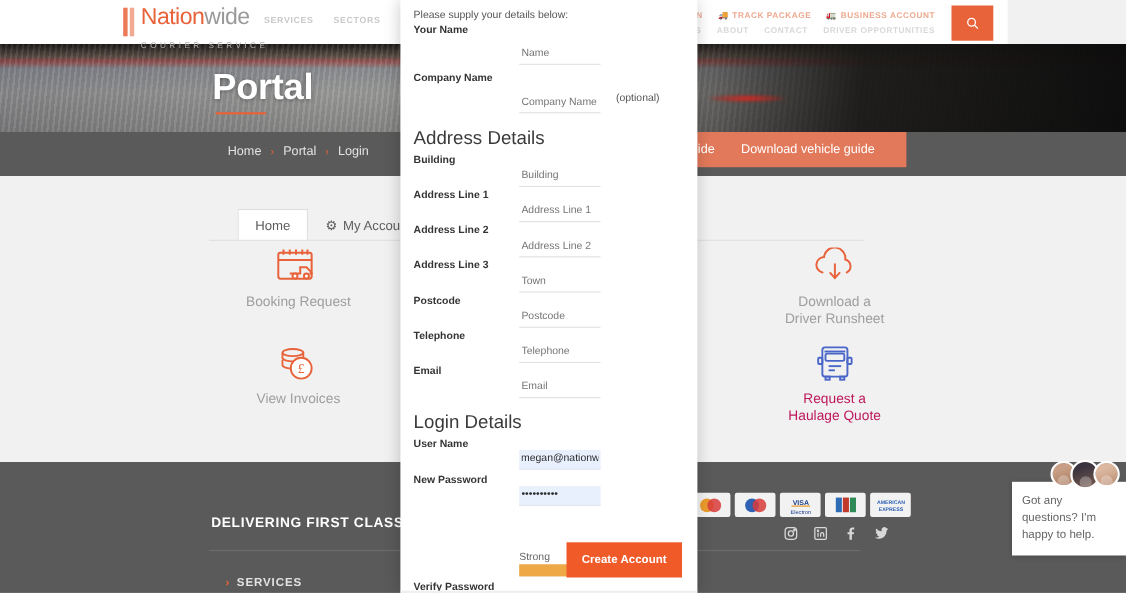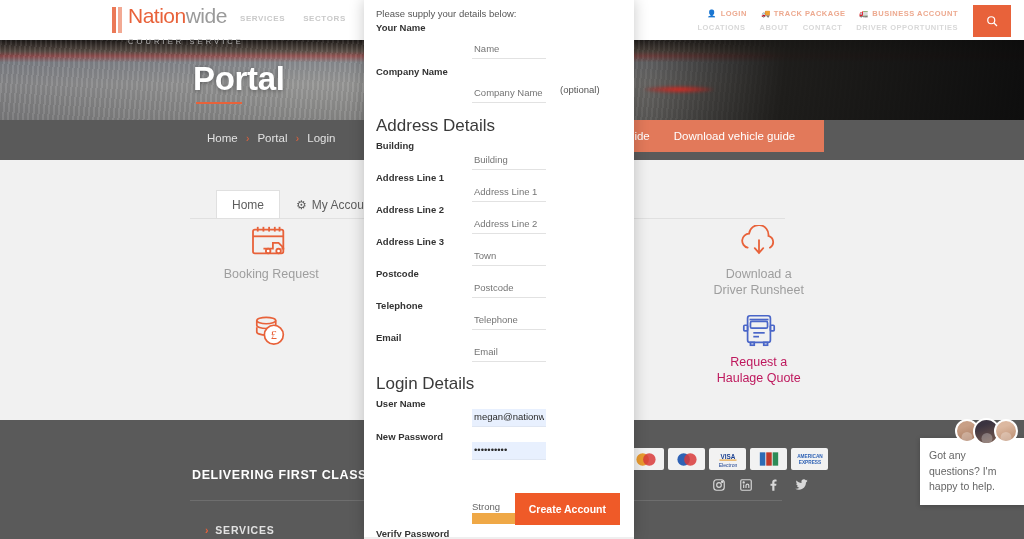--- a/index.html
+++ b/index.html
@@ -6,21 +6,21 @@
   html, body {
     width: 1024px; height: 539px;
     overflow: hidden;
     font-family: "Liberation Sans", sans-serif;
     background: #ffffff;
   }
   #root { position: relative; width: 1024px; height: 539px; overflow: hidden; background:#f1f1f1; }
 
   
   .site-header {
-    position: absolute; top: 0; left: 0; width: 1024px; height: 40px;
+    position: absolute; top: 0; left: 0; width: 916px; height: 40px;
     background: #ffffff; z-index: 2;
   }
   .logo-wrap { position: absolute; left: 112px; top: 5px; display: flex; align-items: flex-start; }
   .logo-bars { display: flex; gap: 2px; margin-right: 6px; margin-top: 2px; }
   .logo-bars i { display:block; width: 4px; height: 26px; background: #e8623a; opacity:.85; }
   .logo-bars i:nth-child(2){ opacity:.55; }
   .logo-text { line-height: 1; }
   .logo-main { font-size: 21px; letter-spacing: -0.5px; }
   .logo-main .a { color: #e8623a; font-weight: 400; }
   .logo-main .b { color: #9a9a9a; font-weight: 300; }
@@ -313,20 +313,21 @@
       <div class="tile">
         <div class="ico">
           <svg width="40" height="36" viewBox="0 0 42 38" fill="none" stroke="#e8623a" stroke-width="1.8">
             <ellipse cx="16" cy="9" rx="10" ry="3.4"></ellipse>
             <path d="M6 9v5c0 1.9 4.5 3.4 10 3.4s10-1.5 10-3.4V9"></path>
             <path d="M6 16v5c0 1.9 4.5 3.4 10 3.4"></path>
             <circle cx="24" cy="24" r="10" fill="#fff"></circle>
             <text x="24" y="29" font-size="13" font-family="Liberation Serif, serif" fill="#e8623a" stroke="none" text-anchor="middle">£</text>
           </svg>
         </div>
+        <div class="cap">View Invoices</div>
       </div>
 
       <div class="tile">
         <div class="ico">
           <svg width="42" height="32" viewBox="0 0 44 34" fill="none" stroke="#e8623a" stroke-width="1.9">
             <rect x="4" y="5" width="36" height="24" rx="2"></rect>
             <line x1="10" y1="13" x2="24" y2="13"></line>
               <line x1="10" y1="19" x2="24" y2="19"></line>
             <text x="32" y="22" font-size="13" font-family="Liberation Serif, serif" fill="#e8623a" stroke="none" text-anchor="middle">£</text>
           </svg>

